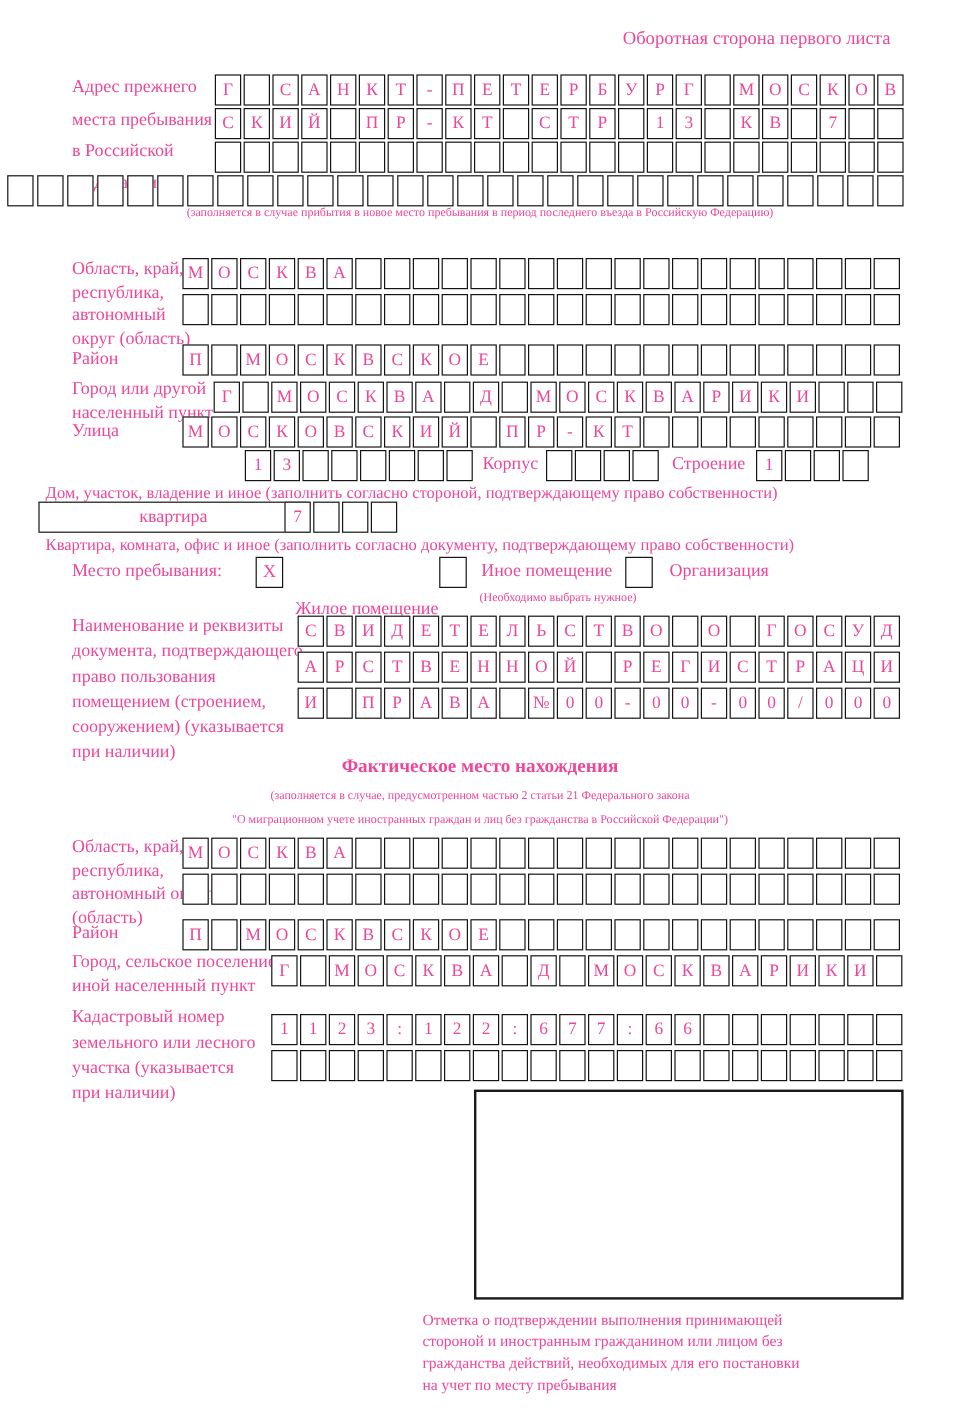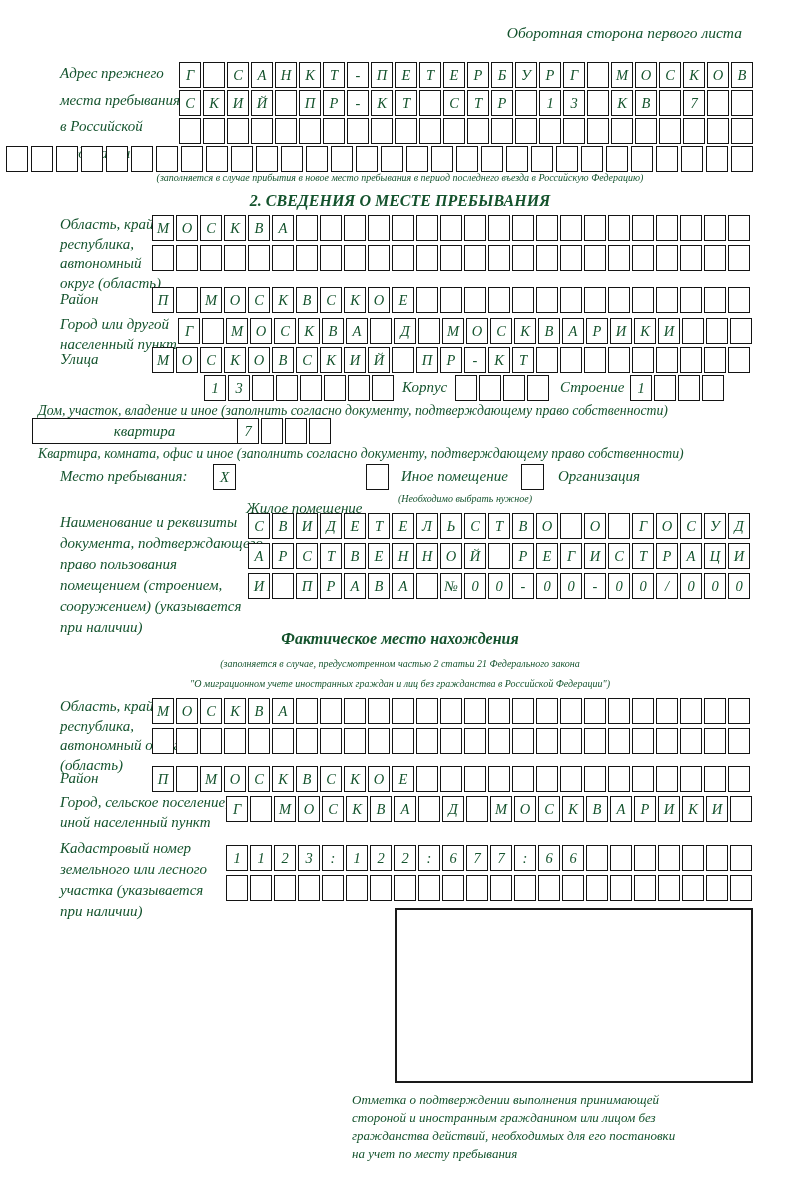--- a/index.html
+++ b/index.html
@@ -1,17 +1,17 @@
 <!DOCTYPE html>
 <html><head>
 <meta charset="utf-8">
 <style>
   html,body{margin:0;padding:0;background:#fff;}
-  .page{position:relative;width:800px;height:1180px;background:#fff;color:#14532d;
-        font-family:"Liberation Serif","DejaVu Serif",serif;overflow:hidden;font-style:italic;}
+  .page{position:relative;width:800px;height:1180px;background:#fff;color:#ec4899;
+        font-family:"Liberation Serif","DejaVu Serif",serif;overflow:hidden;}
   .abs{position:absolute;}
   .cellrow{position:absolute;display:flex;gap:2px;}
   .cellrow.gap3{gap:3px;}
   .cell{box-sizing:border-box;width:22px;height:26px;border:1.6px solid #141414;
         display:flex;align-items:center;justify-content:center;
         font-size:14.5px;line-height:1;background:#fff;}
   .label{font-size:15px;line-height:19.5px;white-space:pre-line;}
   .lh26{line-height:26.5px;}
   .lh21{line-height:21px;}
   .inline-label{font-size:15px;white-space:nowrap;}
@@ -143,21 +143,20 @@
       <span class="cell"></span>
       <span class="cell"></span>
       <span class="cell"></span>
       <span class="cell"></span>
       <span class="cell"></span>
       <span class="cell"></span>
       <span class="cell"></span>
     </div>
   <div class="abs note fullw" style="top:172px;">(заполняется в случае прибытия в новое место пребывания в период последнего въезда в Российскую Федерацию)</div>
 
-  <div class="abs title" style="top:192px;">2. СВЕДЕНИЯ О МЕСТЕ ПРЕБЫВАНИЯ</div>
 
   <div class="abs label" style="left:60px;top:215px;">Область, край,
 республика,
 автономный
 округ (область)</div>
   <div class="cellrow" style="left:152px;top:215px;">
       <span class="cell">М</span>
       <span class="cell">О</span>
       <span class="cell">С</span>
       <span class="cell">К</span>
@@ -315,21 +314,21 @@
       <span class="cell"></span>
       <span class="cell"></span>
     </div>
   <div class="abs inline-label" style="left:560px;top:379px;">Строение</div>
   <div class="cellrow" style="left:630px;top:375px;">
       <span class="cell">1</span>
       <span class="cell"></span>
       <span class="cell"></span>
       <span class="cell"></span>
     </div>
-  <div class="abs caption" style="left:38px;top:403px;">Дом, участок, владение и иное (заполнить согласно документу, подтверждающему право собственности)</div>
+  <div class="abs caption" style="left:38px;top:403px;">Дом, участок, владение и иное (заполнить согласно стороной, подтверждающему право собственности)</div>
 
   <div class="widebox" style="left:32px;top:418px;width:225px;">квартира</div>
   <div class="cellrow" style="left:237px;top:418px;">
       <span class="cell">7</span>
       <span class="cell"></span>
       <span class="cell"></span>
       <span class="cell"></span>
     </div>
   <div class="abs caption" style="left:38px;top:446px;">Квартира, комната, офис и иное (заполнить согласно документу, подтверждающему право собственности)</div>
 

